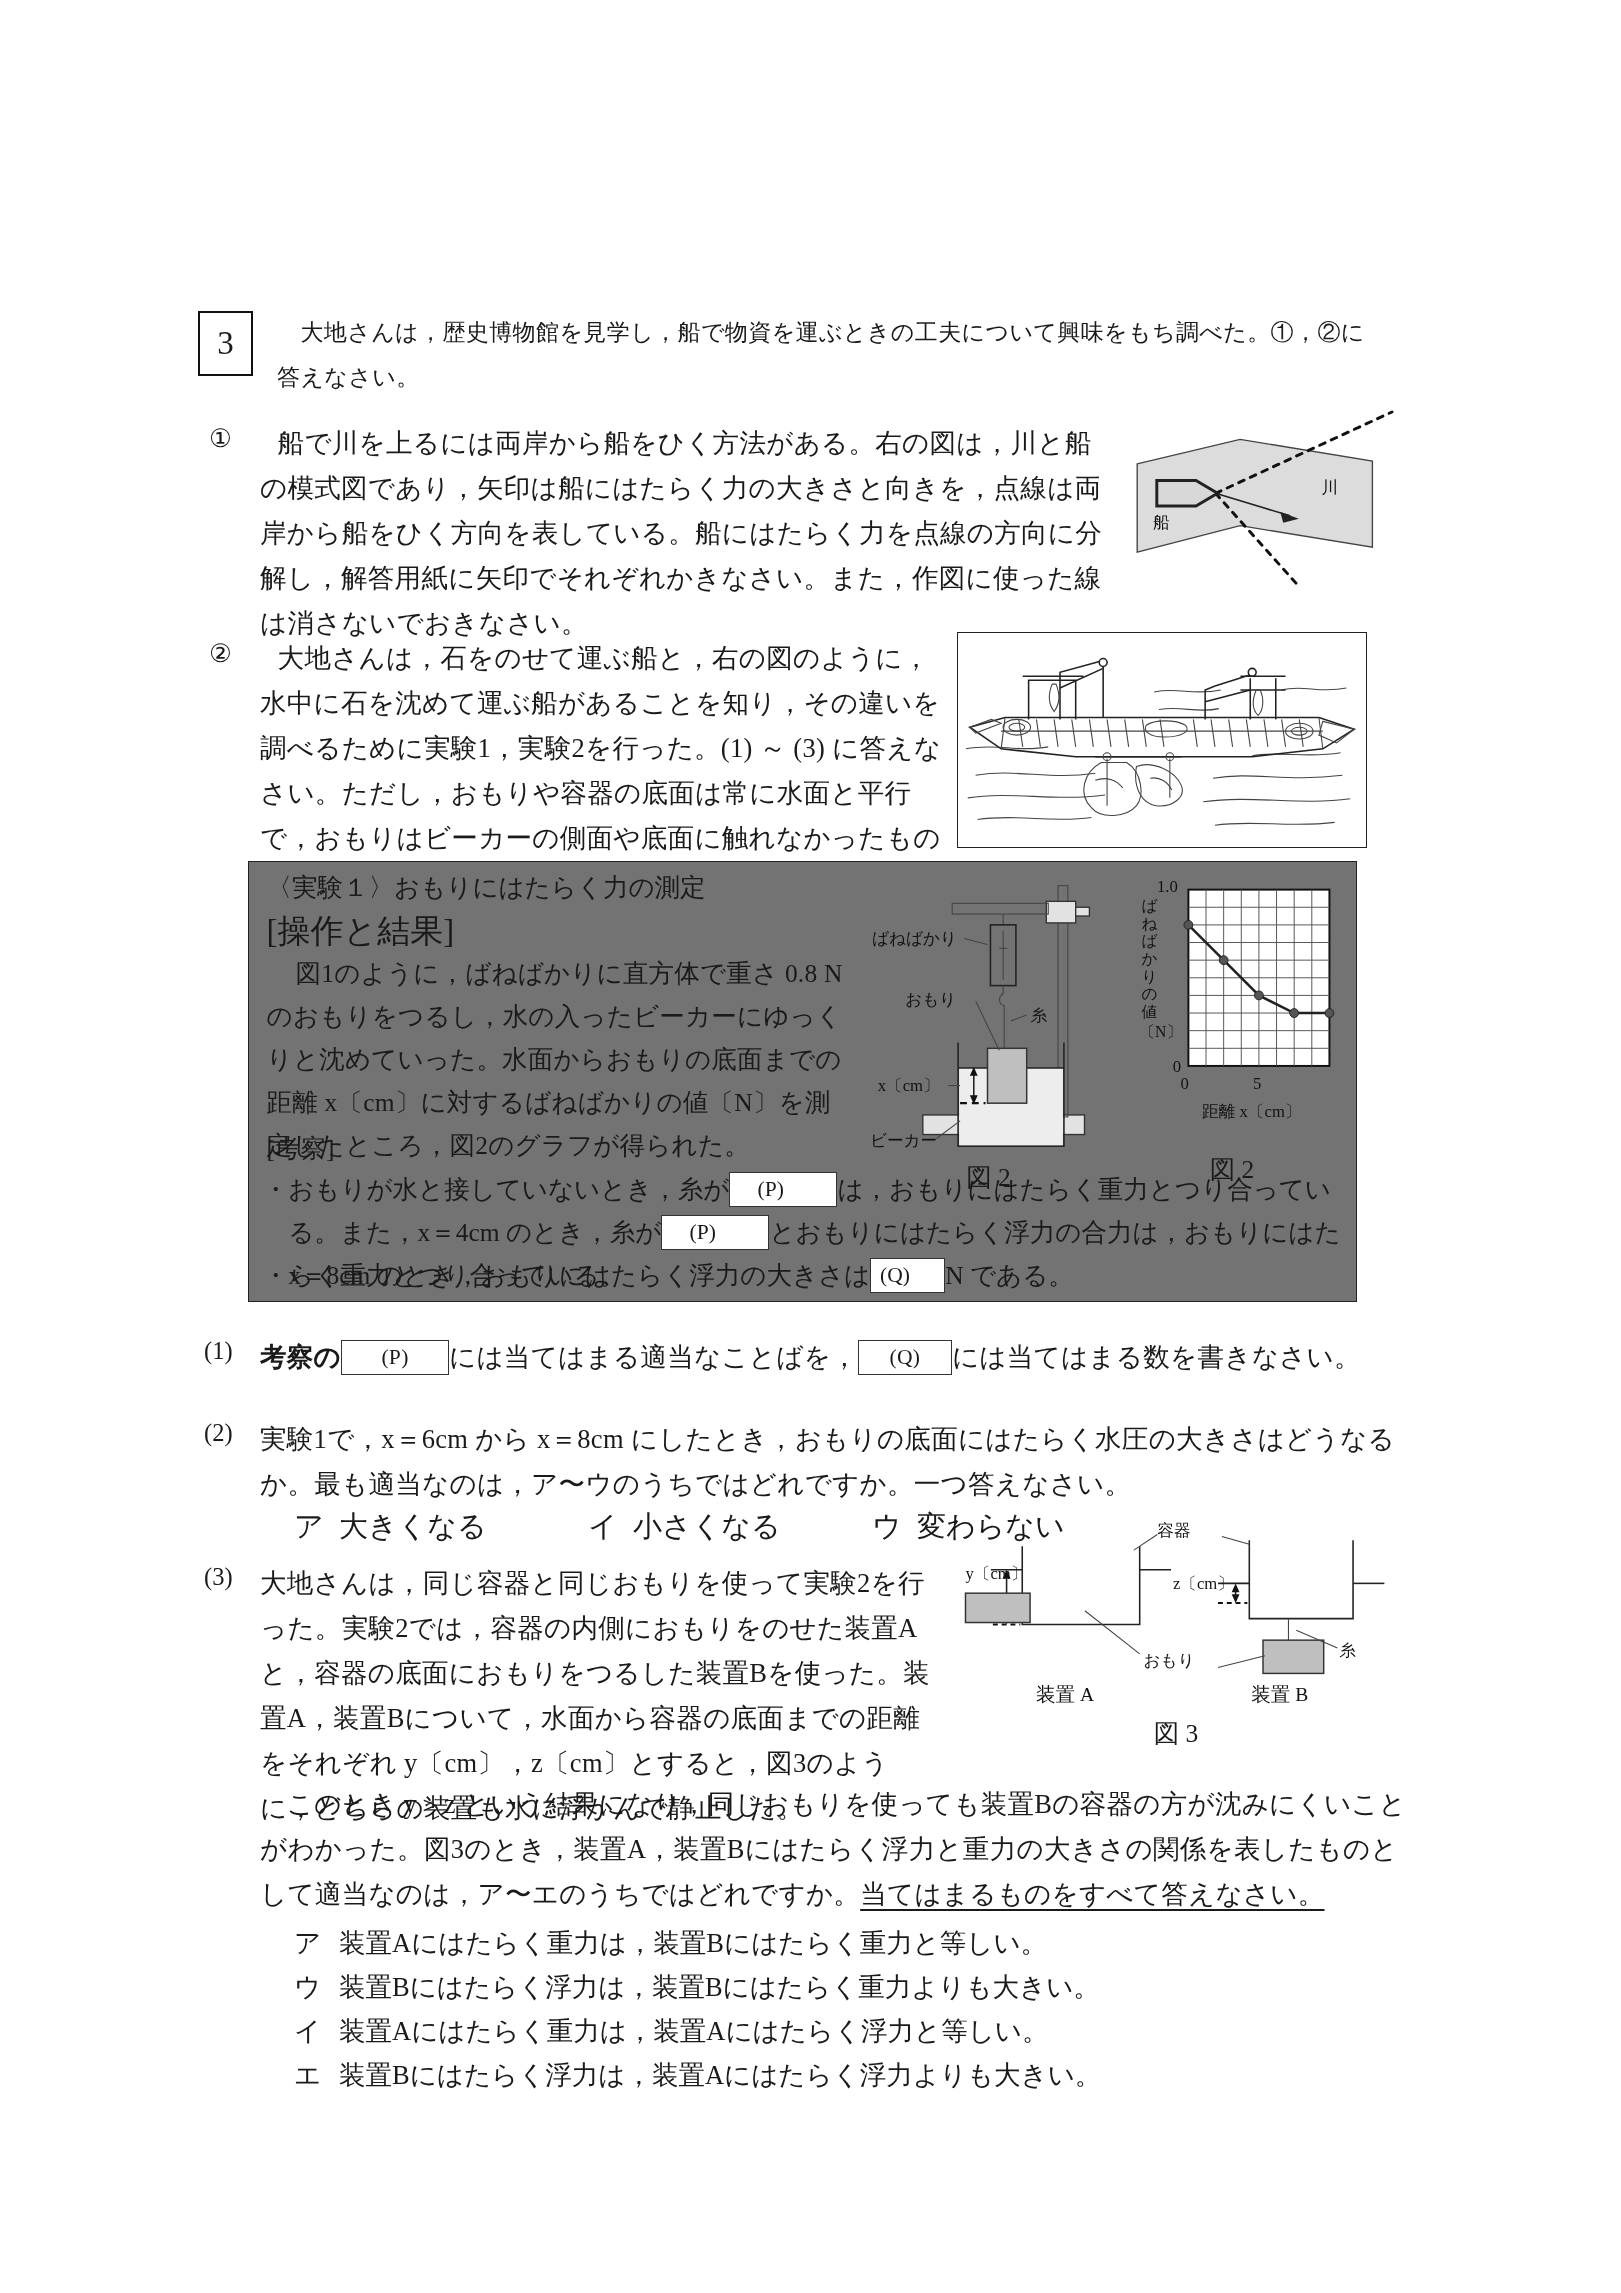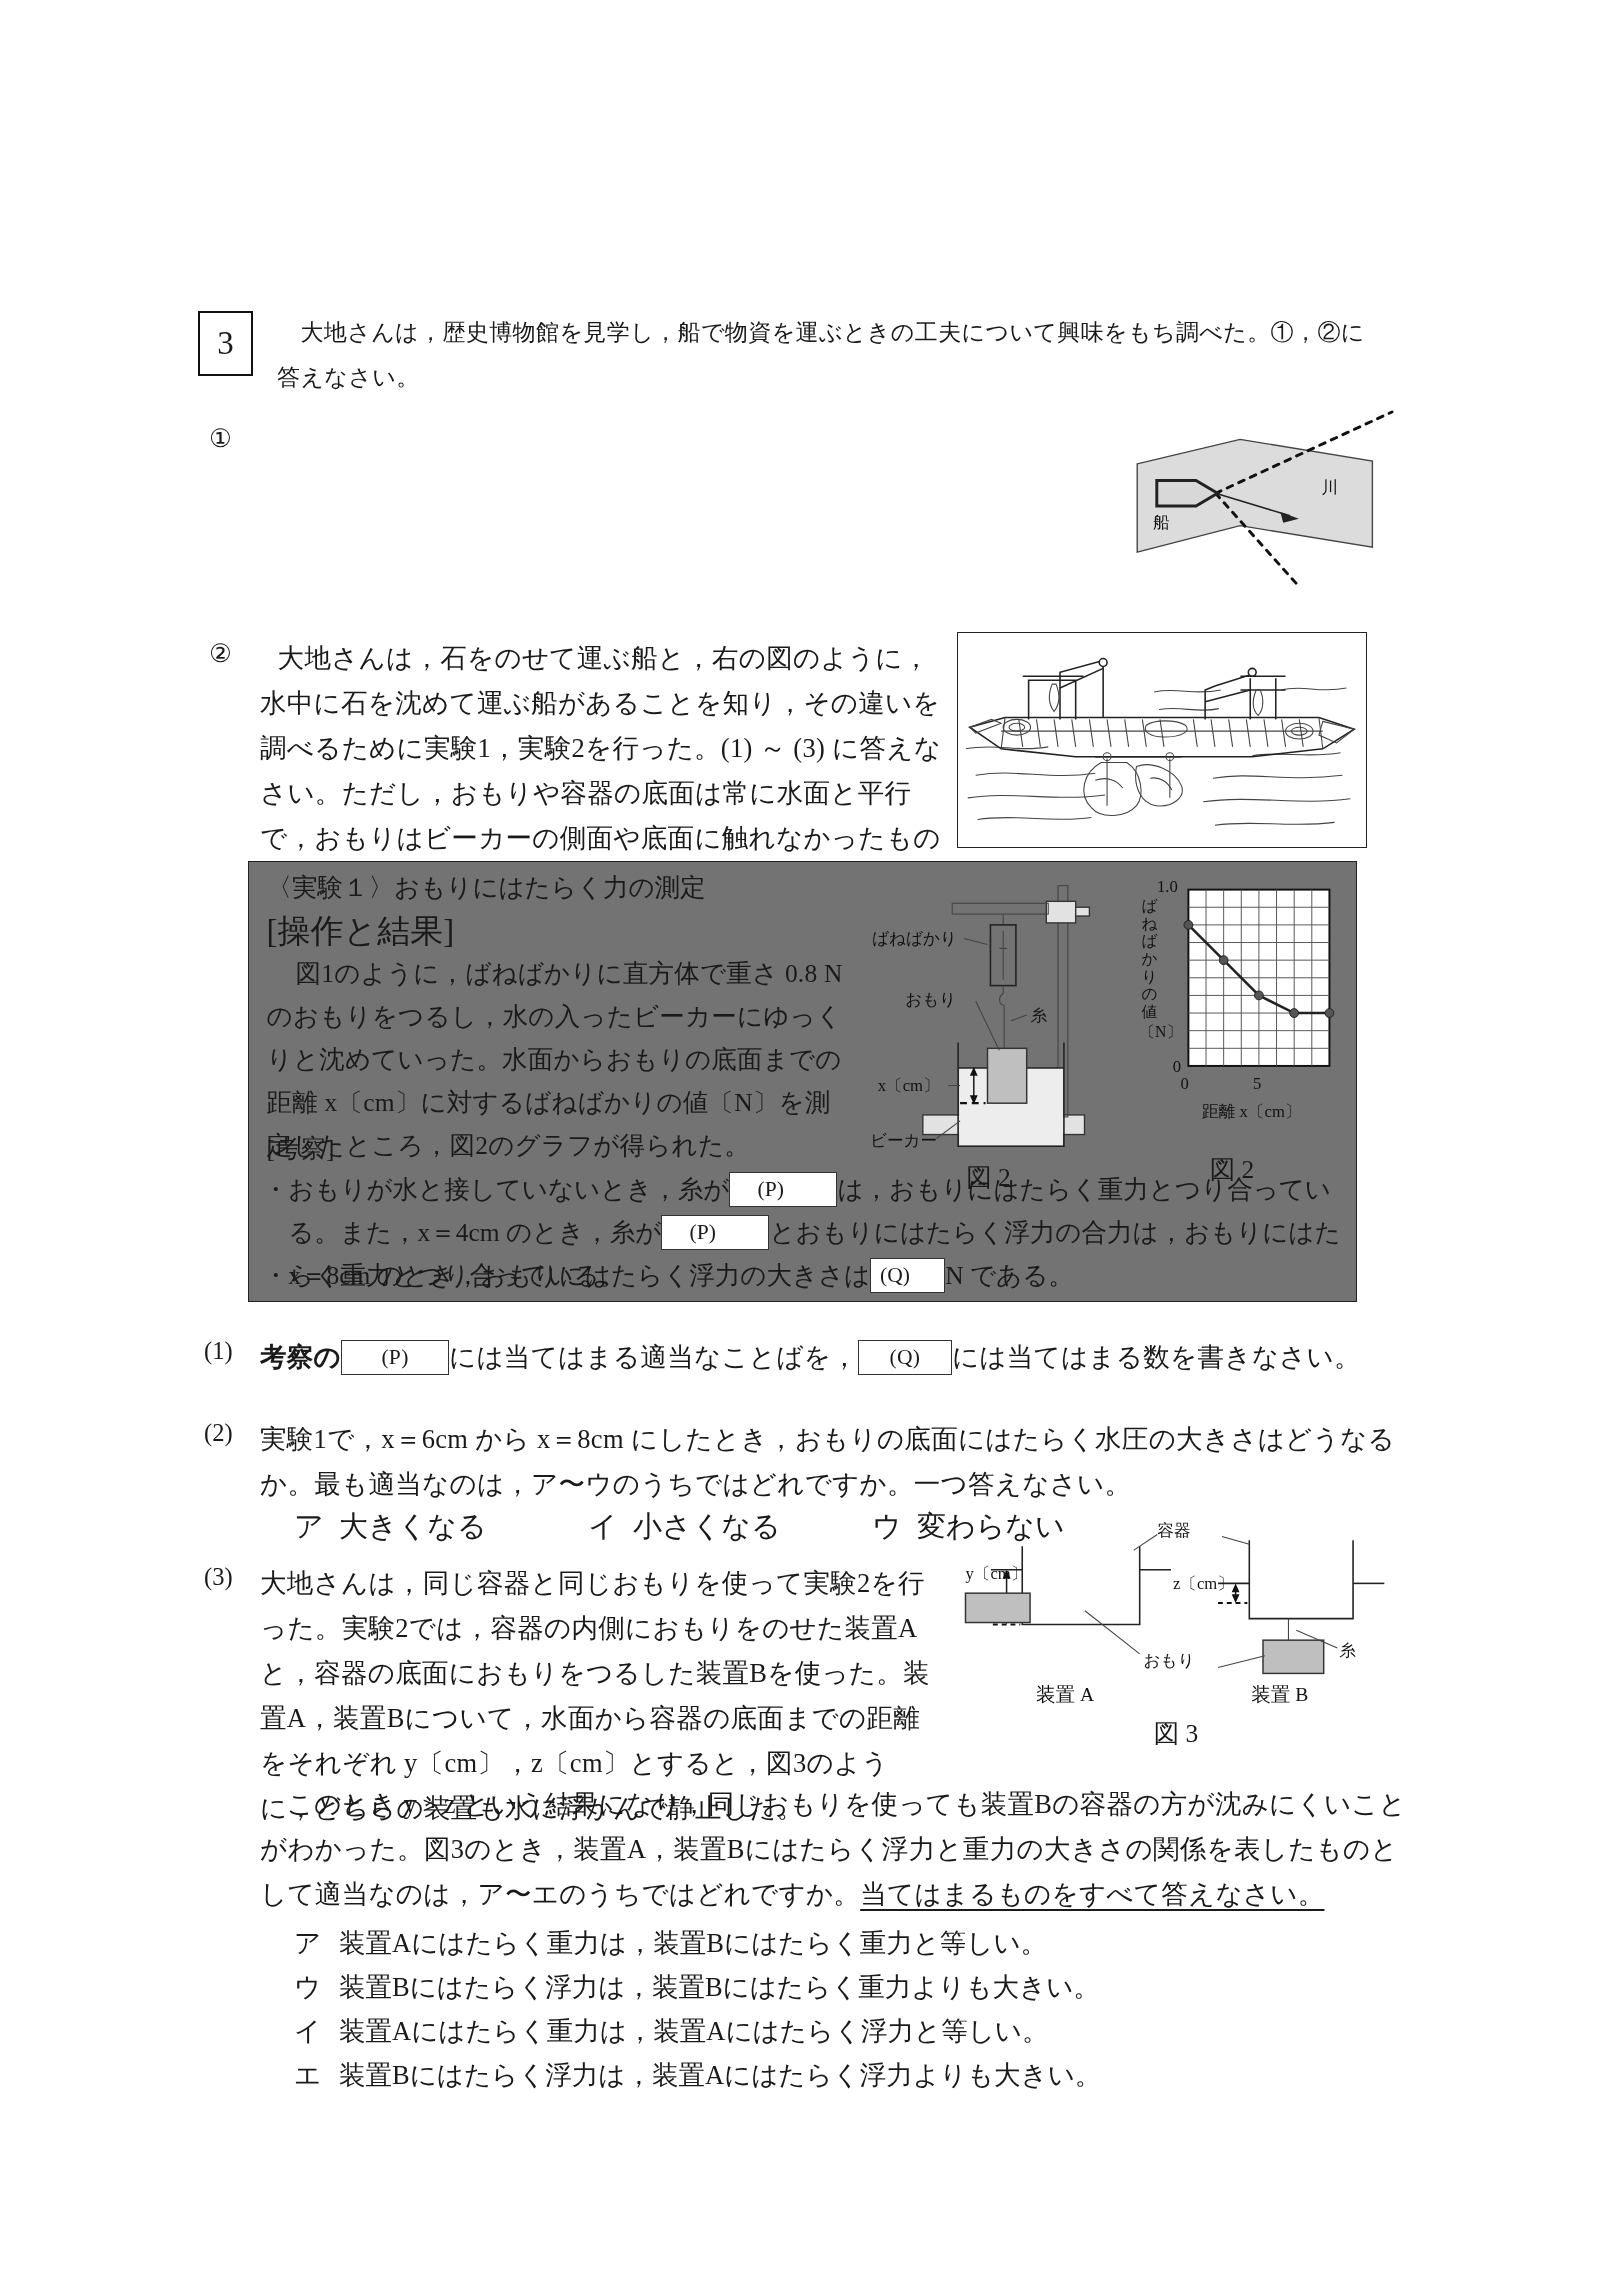--- a/index.html
+++ b/index.html
@@ -118,20 +118,21 @@
 </head>
 <body>
 
 <div class="page">
 
   <div id="qnum">3</div>
 
   <div id="lead" class="jp">　大地さんは，歴史博物館を見学し，船で物資を運ぶときの工夫について興味をもち調べた。①，②に答えなさい。</div>
 
   <div id="sec1-mark" class="jp">①</div>
+  <div id="sec1-body" class="jp">船で川を上るには両岸から船をひく方法がある。右の図は，川と船の模式図であり，矢印は船にはたらく力の大きさと向きを，点線は両岸から船をひく方向を表している。船にはたらく力を点線の方向に分解し，解答用紙に矢印でそれぞれかきなさい。また，作図に使った線は消さないでおきなさい。</div>
 
   <div id="riverfig">
     <svg width="392" height="216" viewBox="0 0 400 220">
 
       <polygon points="40,65 145,40 280,62 280,150 145,128 40,155" fill="#dcdcdc" stroke="#444" stroke-width="1.4"></polygon>
 
       <line x1="120" y1="95" x2="300" y2="12" stroke="#111" stroke-width="3" stroke-dasharray="6 7" stroke-linecap="round"></line>
       <line x1="120" y1="95" x2="205" y2="190" stroke="#111" stroke-width="3" stroke-dasharray="6 7" stroke-linecap="round"></line>
 
       <path d="M60,82 L100,82 L122,95 L100,108 L60,108 Z" fill="#d8d8d8" stroke="#222" stroke-width="3"></path>

